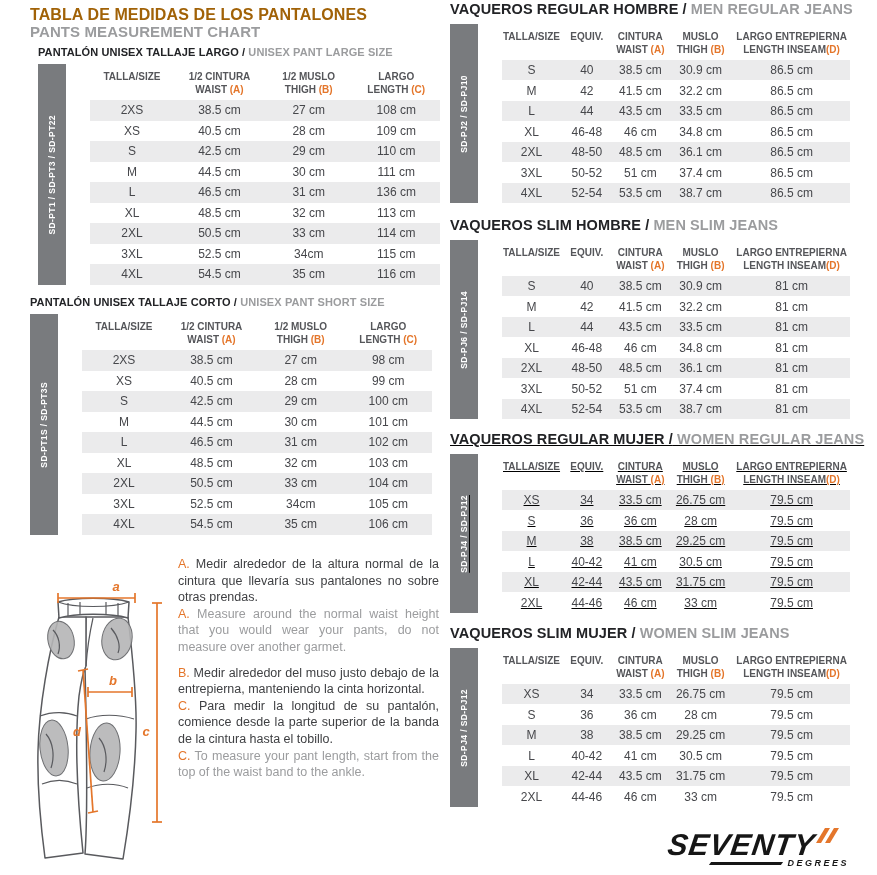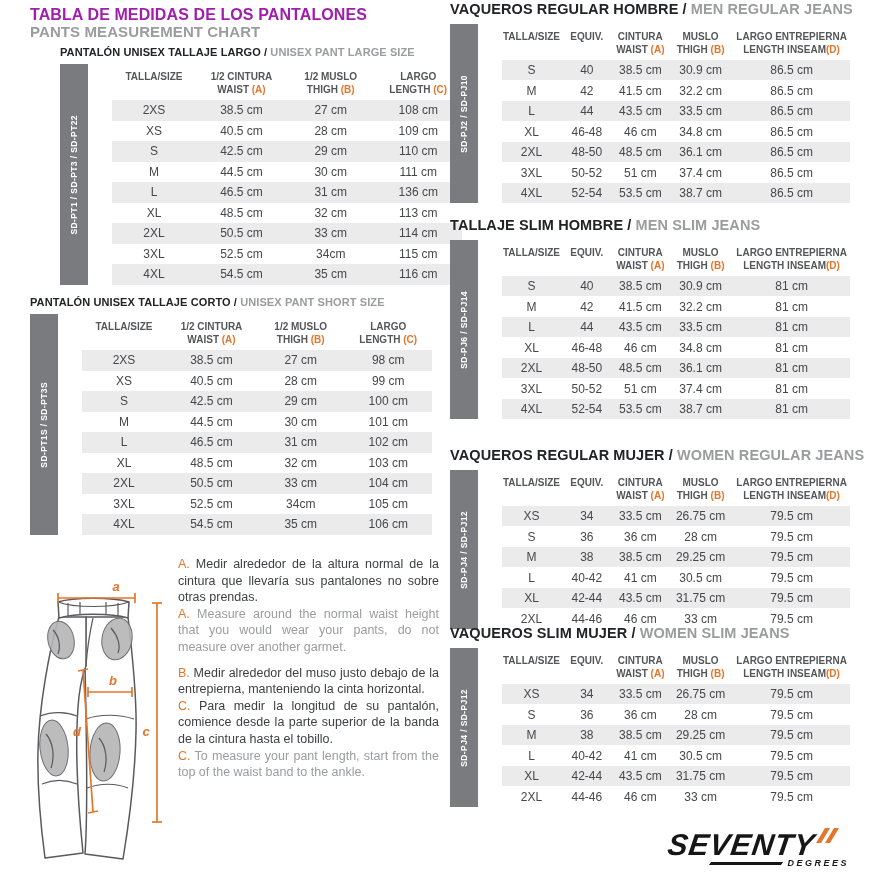--- a/index.html
+++ b/index.html
@@ -1,21 +1,21 @@
 <!DOCTYPE html>
 <html><head>
 <meta charset="utf-8">
 <style>
   html,body{margin:0;padding:0;background:#fff;}
   .page{position:relative;width:877px;height:875px;background:#ffffff;overflow:hidden;
         font-family:"Liberation Sans",sans-serif;-webkit-font-smoothing:antialiased;}
 
   
   .main-title{position:absolute;left:30px;top:6px;line-height:1.1;}
-  .main-title .t-es{display:block;font-size:16px;font-weight:bold;color:#a21caf;letter-spacing:.1px;}
+  .main-title .t-es{display:block;font-size:16px;font-weight:bold;color:#a16207;letter-spacing:.1px;}
   .main-title .t-en{display:block;font-size:15px;font-weight:bold;color:#9b9c9e;letter-spacing:.1px;}
 
   .sec{position:absolute;}
   .sec h2{margin:0 0 6px 0;font-weight:bold;line-height:1.1;white-space:nowrap;}
   .sec h2 .h-es{color:#222326;}
   .sec h2 .h-en{color:#9b9c9e;}
   .sec.left h2{font-size:11px;letter-spacing:.1px;}
   .sec.right h2{font-size:14.5px;letter-spacing:.1px;}
 
   
@@ -33,25 +33,25 @@
   table.pants th:nth-child(2),table.pants td:nth-child(2){width:26%;}
   table.pants th:nth-child(3),table.pants td:nth-child(3){width:25%;}
   table.pants th:nth-child(4),table.pants td:nth-child(4){width:25%;}
   table.jeans th:nth-child(1),table.jeans td:nth-child(1){width:16%;}
   table.jeans th:nth-child(2),table.jeans td:nth-child(2){width:15%;}
   table.jeans th:nth-child(3),table.jeans td:nth-child(3){width:16%;}
   table.jeans th:nth-child(4),table.jeans td:nth-child(4){width:19%;}
   table.jeans th:nth-child(5),table.jeans td:nth-child(5){width:34%;}
 
   
-  #sec-unisex-large{left:44px;top:46px;width:402px;padding-left:16px;}
+  #sec-unisex-large{left:22px;top:46px;width:402px;padding-left:16px;}
   #sec-unisex-short{left:30px;top:296px;width:402px;}
   #sec-men-regular{left:450px;top:2px;width:400px;}
   #sec-men-slim{left:450px;top:218px;width:400px;}
-  #sec-women-regular{left:450px;top:448px;width:400px;}
+  #sec-women-regular{left:450px;top:432px;width:400px;text-decoration:underline;}
   #sec-women-slim{left:450px;top:626px;width:400px;}
 
   
   .notes{position:absolute;left:178px;top:556px;width:261px;}
   .notes p{margin:0;font-size:12.5px;line-height:16.6px;text-align:justify;}
   .notes p.note-es{color:#3f4043;}
   .notes p.note-en{color:#9b9c9e;margin-bottom:9px;}
   .notes .mk{font-weight:normal;}
 
   
@@ -298,21 +298,21 @@
               <td>53.5 cm</td>
               <td>38.7 cm</td>
               <td>86.5 cm</td>
             </tr>
           </tbody>
         </table>
     </div>
   </div>
 
   <div class="sec right" id="sec-men-slim">
-    <h2><span class="h-es">TALLAJE SLIM HOMBRE /</span><span class="h-en"> MEN SLIM JEANS</span></h2>
+    <h2><span class="h-es">VAQUEROS SLIM HOMBRE /</span><span class="h-en"> MEN SLIM JEANS</span></h2>
     <div class="mtable">
       <div class="side">
           <span>SD-PJ6 / SD-PJ14</span>
         </div>
       <table class="jeans">
           <thead>
             <tr>
               <th><span>TALLA/SIZE</span></th>
               <th><span>EQUIV.</span></th>
               <th><span>CINTURA</span><br><span>WAIST </span><span class="mk">(A)</span></th>

